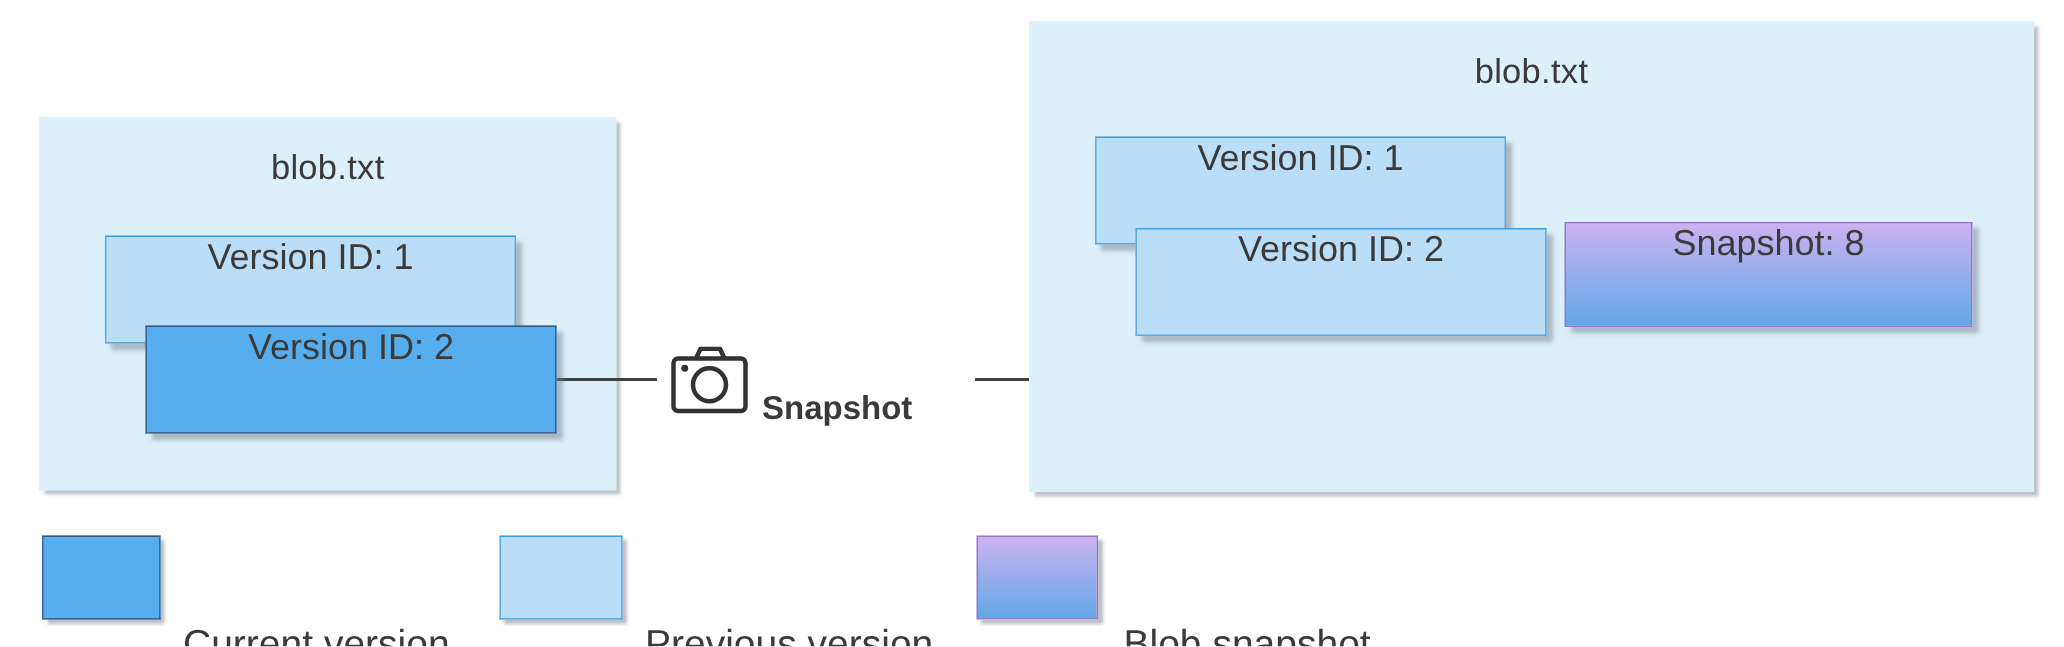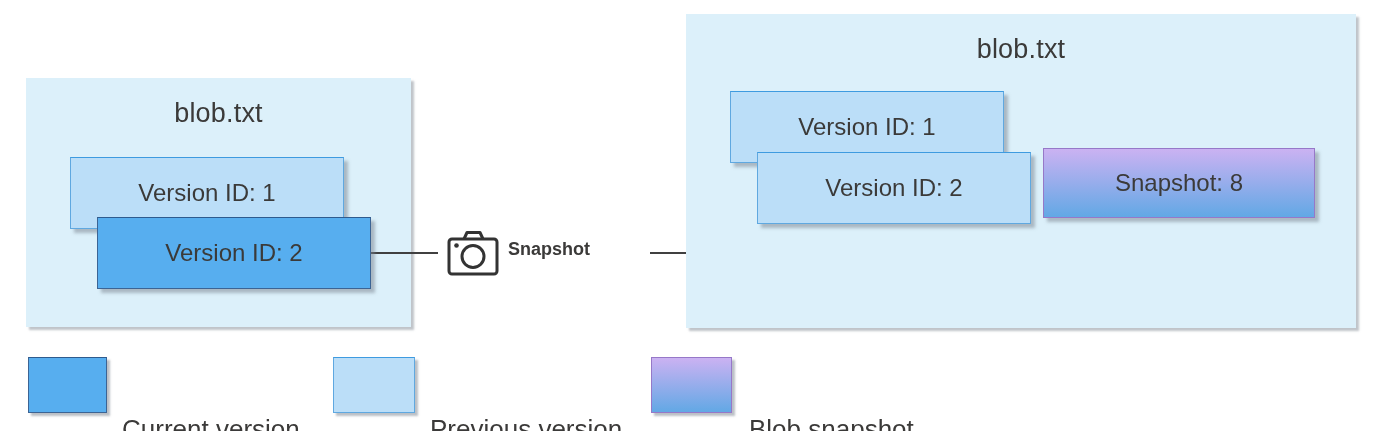--- a/index.html
+++ b/index.html
@@ -7,24 +7,24 @@
     position:relative;width:1376px;height:431px;background:#ffffff;
     font-family:"Liberation Sans",sans-serif;color:var(--text,#3b3a39);
     overflow:hidden;
   }
   .panel{
     position:absolute;background:var(--panel_bg,#dcf0fa);
     box-shadow:3px 3px 2px rgba(140,148,156,.55);
   }
   .panel-title{
     position:absolute;left:0;right:0;top:20px;text-align:center;
-    font-size:27px;letter-spacing:.2px;
+    font-size:23px;letter-spacing:.2px;
   }
   .vbox{
-    position:absolute;display:flex;align-items:center;justify-content:center;
+    position:absolute;display:flex;justify-content:center;
     font-size:24px;box-shadow:4px 4px 3px rgba(120,130,142,.5);
   }
   .vbox.previous{
     background:var(--previous_fill,#bbdef8);
     border:1px solid var(--previous_border,#5fa8e0);
     border-top-color:var(--previous_top,#3e9be0);
   }
   .vbox.current{
     background:var(--current_fill,#57aeef);
     border:1px solid var(--current_border,#3c6494);
@@ -34,21 +34,21 @@
     background:linear-gradient(180deg,var(--snapshot_top,#cbb2f2) 0%,var(--snapshot_bottom,#62a8e5) 100%);
     border:1px solid var(--snapshot_border,#9678c8);
   }
   .conn-line{position:absolute;height:2px;background:var(--arrow,#404040);}
   .arrow-head{
     position:absolute;width:0;height:0;
     border-left:16px solid var(--arrow,#404040);
     border-top:8px solid transparent;border-bottom:8px solid transparent;
   }
   .camera{position:absolute;}
-  .snap-label{position:absolute;font-size:18px;font-weight:700;}
+  .snap-label{position:absolute;font-size:22px;font-weight:700;margin-top:20px;}
   .legend-swatch{
     position:absolute;box-shadow:3px 3px 2px rgba(120,130,142,.5);
   }
   .legend-swatch.current{
     background:var(--current_fill,#57aeef);
     border:1px solid var(--current_border,#3c6494);border-top-color:#2e5b8e;
   }
   .legend-swatch.previous{
     background:var(--previous_fill,#bbdef8);
     border:1px solid var(--previous_border,#5fa8e0);border-top-color:#3e9be0;

